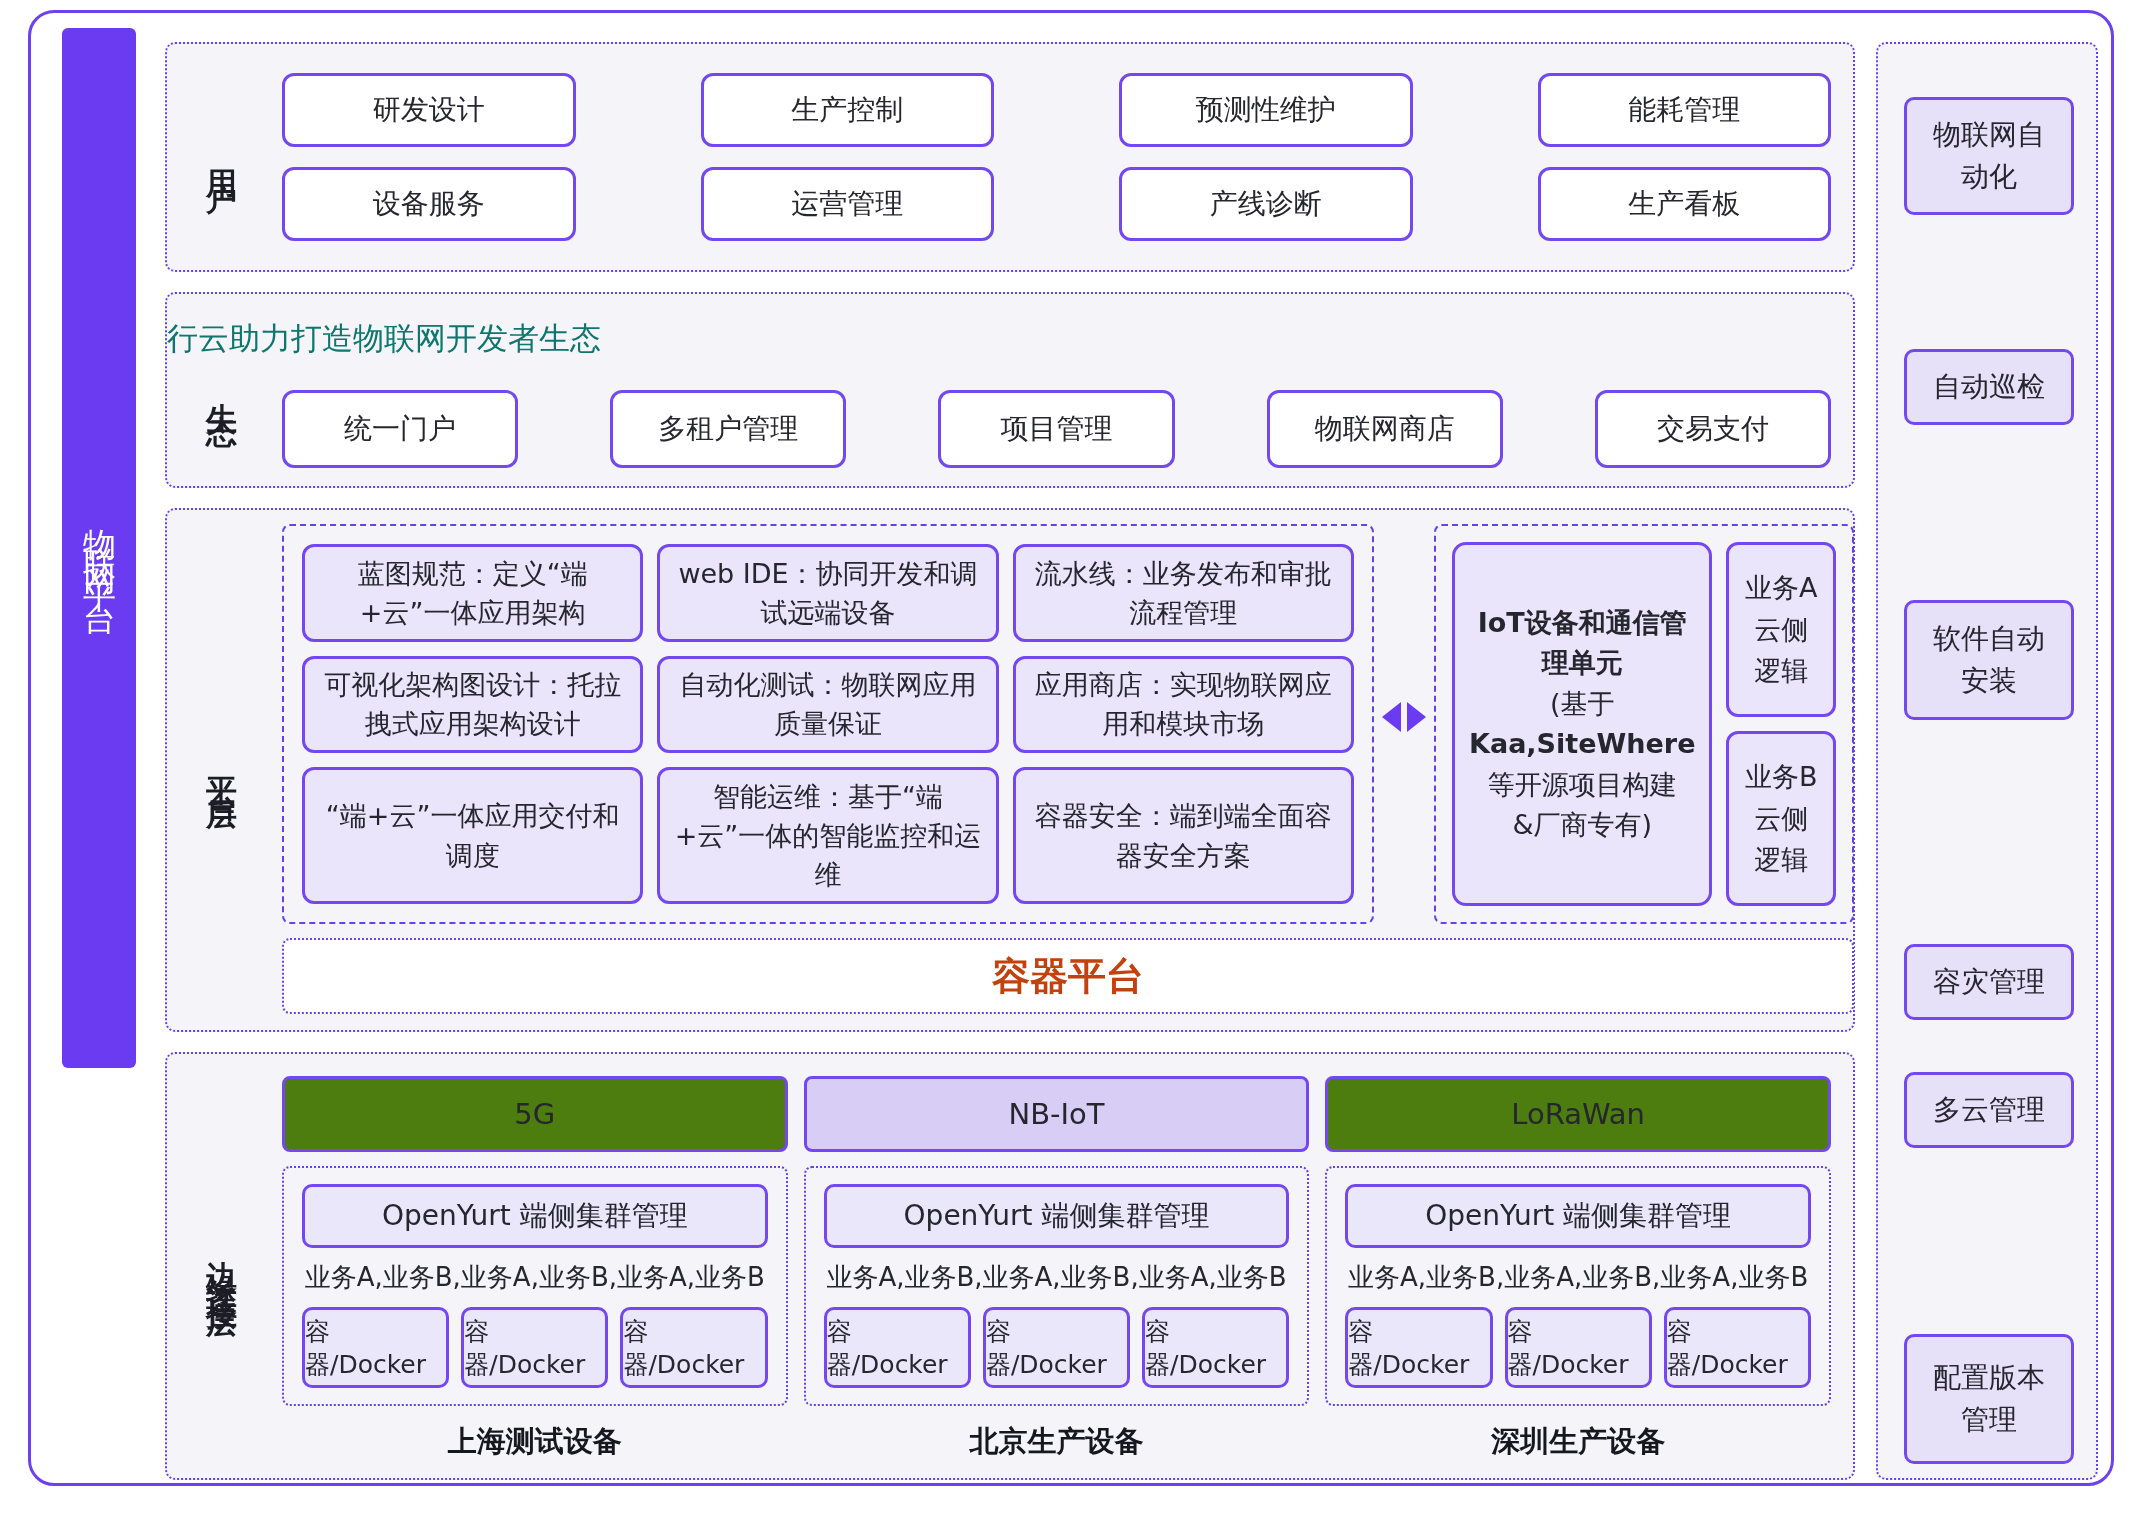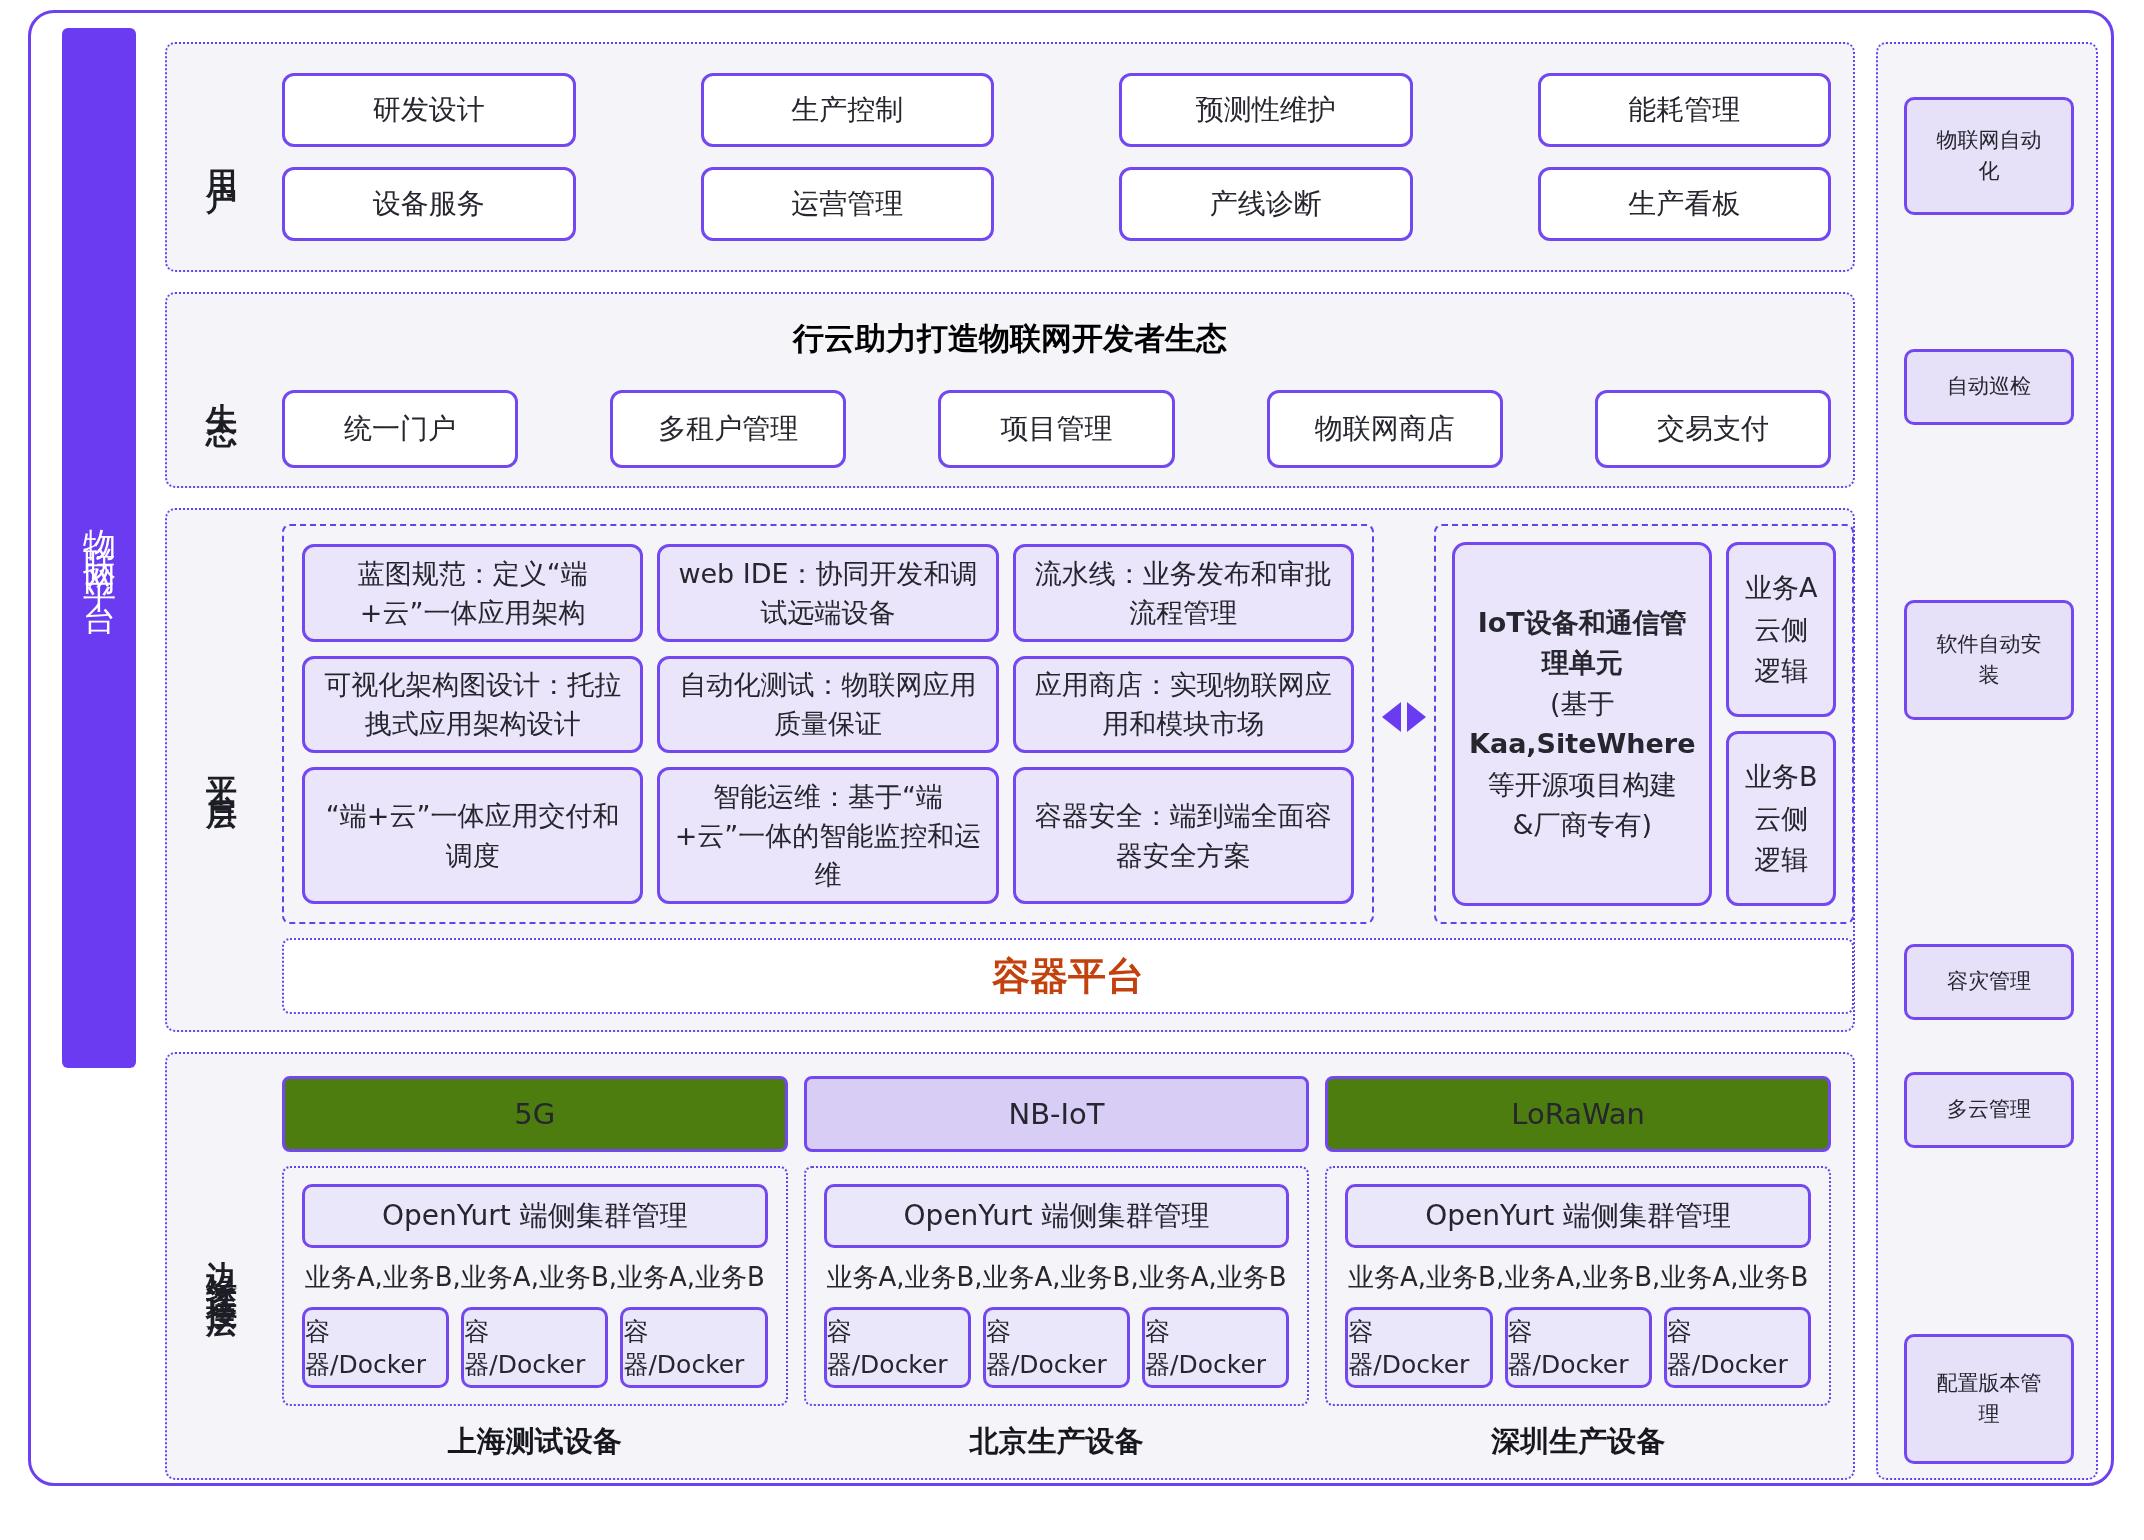--- a/index.html
+++ b/index.html
@@ -25,22 +25,22 @@
                writing-mode:vertical-lr; text-orientation:upright;
                font-weight:700; font-size:31px; letter-spacing:12px; color:#1d1d26; }
 
   .wbox{ background:#ffffff; border:3px solid #7448F0; border-radius:12px;
          display:flex; align-items:center; justify-content:center; font-size:28px; }
 
   .users-grid{ position:absolute; left:115px; right:22px; top:50%; transform:translateY(-50%);
                display:grid; grid-template-columns:repeat(4,1fr); column-gap:125px; row-gap:20px; }
   .users-grid .wbox{ height:74px; }
 
-  .eco-title{ position:absolute; top:24px; left:0; right:0; text-align:center;
-              font-size:31px; font-weight:700; color:#000000; }
+  .eco-title{ position:absolute; top:24px; left:0; right:0; text-align:left;
+              font-size:31px; font-weight:400; color:#0f766e; }
   .eco-grid{ position:absolute; left:115px; right:22px; top:96px;
              display:grid; grid-template-columns:repeat(5,1fr); column-gap:92px;font-family:Liberation Mono, monospace; }
   .eco-grid .wbox{ height:78px; }
 
   .caps{ position:absolute; left:115px; top:14px; width:1092px; height:400px;
          border:2px dashed #6243EE; border-radius:8px; padding:18px;
          display:grid; grid-template-columns:repeat(3,1fr); gap:14px; }
   .lavbox{ background:#EAE5FB; border:3px solid #7448F0; border-radius:12px;
            display:flex; align-items:center; justify-content:center; text-align:center;
            font-size:27px; line-height:1.45; padding:4px 14px; }
@@ -82,21 +82,21 @@
   .docker{ flex:1; background:#EBE7FB; border:3px solid #7448F0; border-radius:10px;
            display:flex; align-items:center; justify-content:center; font-size:25px; }
   .dev-label{ display:flex; align-items:center; justify-content:center;
               font-weight:700; font-size:29px; color:#17171f; }
 
   .sidebar{ position:absolute; left:1876px; top:42px; width:222px; height:1438px;
             border:2px dotted #6243EE; border-radius:10px; background:#F4F4F9; }
   .side-item{ position:absolute; left:26px; width:170px; background:#E6E0F8;
               border:3px solid #7448F0; border-radius:10px;
               display:flex; align-items:center; justify-content:center; text-align:center;
-              font-size:21px; line-height:1.5; padding:8px 20px; }
+              font-size:28px; line-height:1.5; padding:8px 20px; }
   .side-item:nth-of-type(1){ top:53px;  min-height:118px; }
   .side-item:nth-of-type(2){ top:305px; height:76px; }
   .side-item:nth-of-type(3){ top:556px; min-height:120px; }
   .side-item:nth-of-type(4){ top:900px; height:76px; }
   .side-item:nth-of-type(5){ top:1028px;height:76px; }
   .side-item:nth-of-type(6){ top:1290px;min-height:130px; }
 </style>
 </head>
 <body>
 

